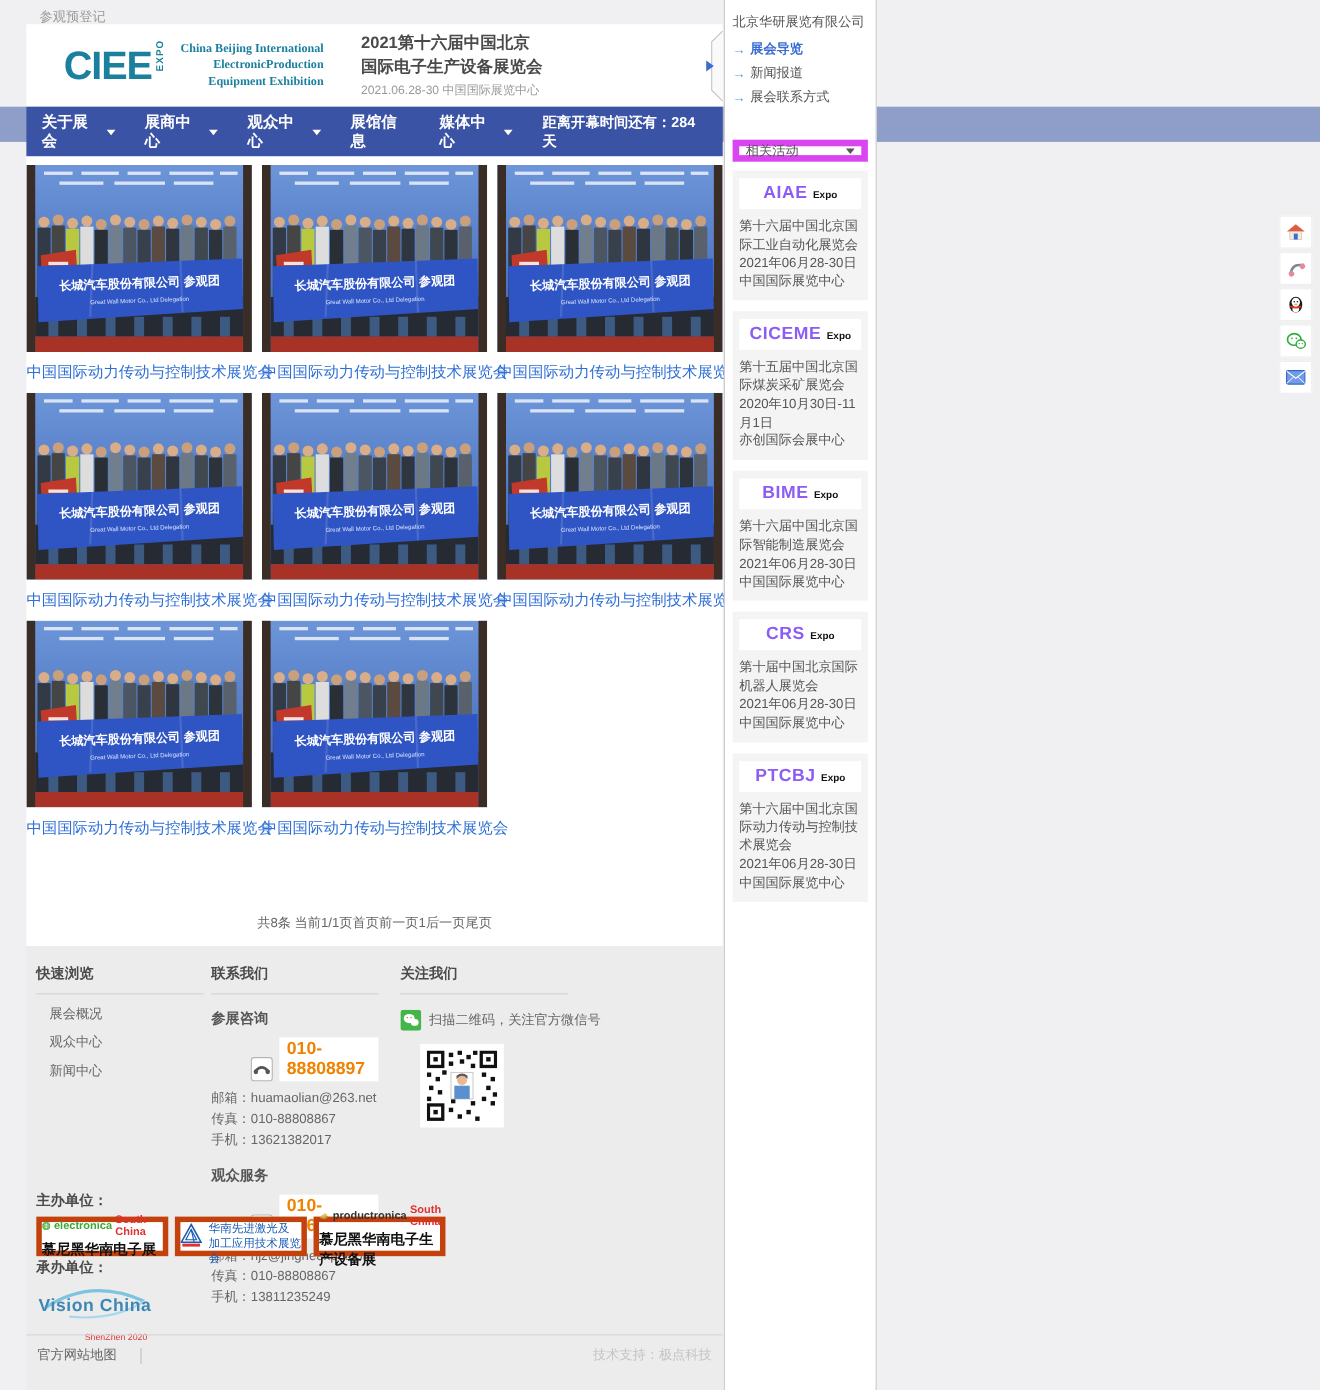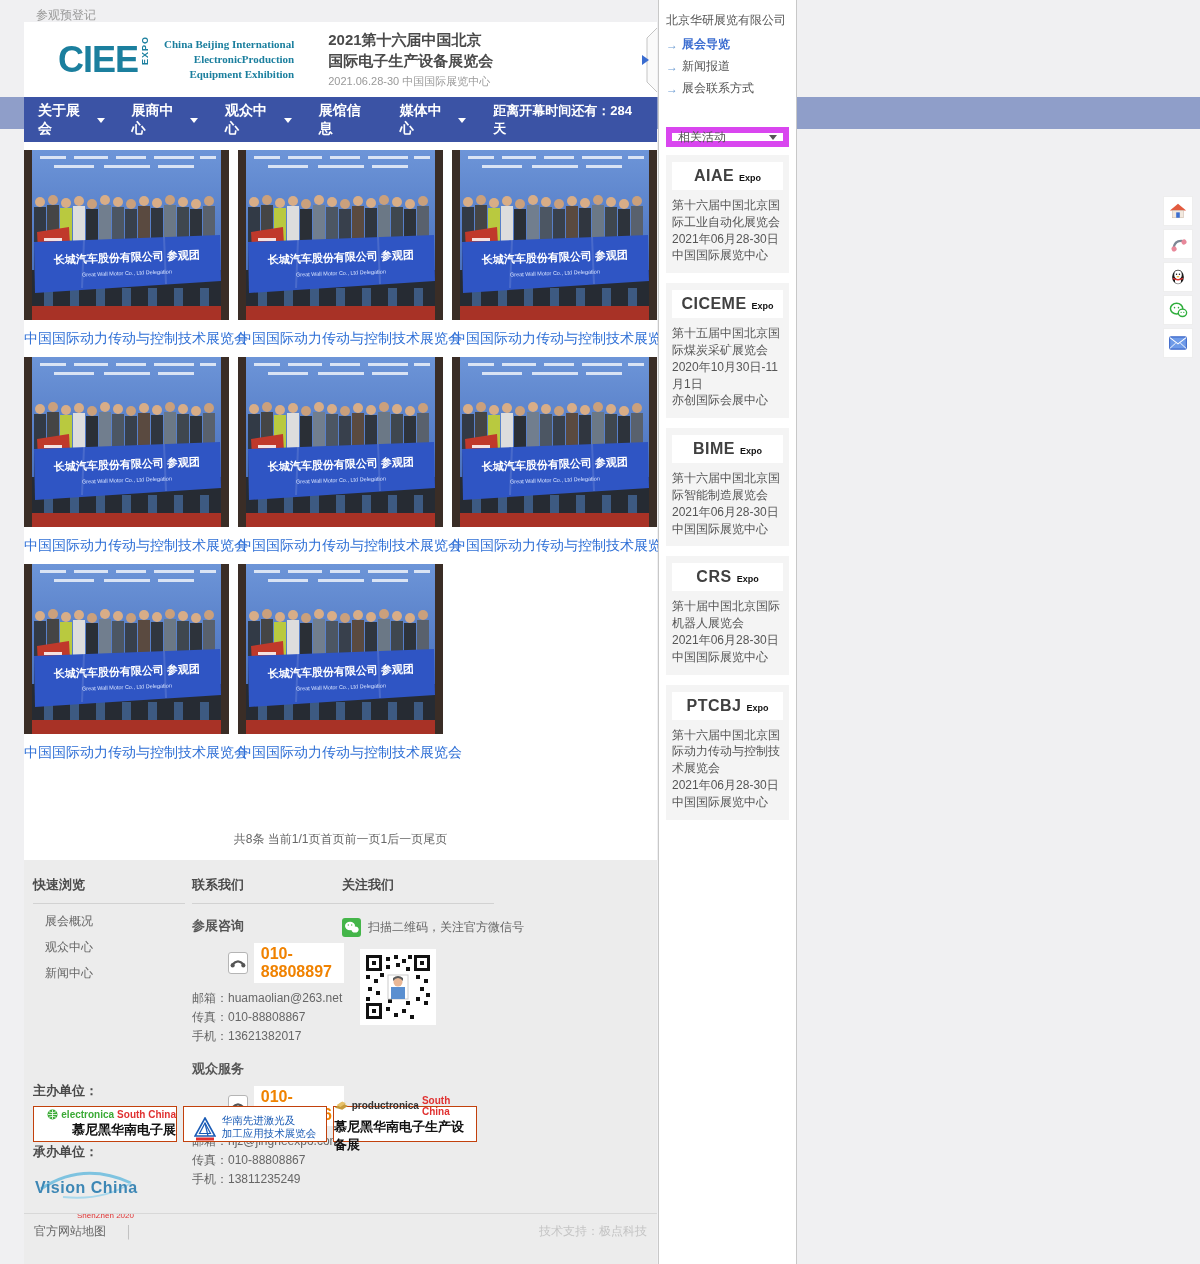--- a/index.html
+++ b/index.html
@@ -38,38 +38,38 @@
   .tile-img svg { display:block; }
   .tile-cap { height:37px; line-height:37px; text-align:center; font-size:14px; color:#2e6fd6; white-space:nowrap; }
   .pagination { text-align:center; font-size:12px; color:#666; margin-top:60px; padding-bottom:12px; }
   .pagination span { cursor:pointer; }
 
   
   .footer { position:relative; background:#ececec; height:414px; }
   .f-col { position:absolute; top:16px; }
   .f-col1 { left:9px;  width:152px; }
   .f-col2 { left:168px; width:152px; }
-  .f-col3 { left:318px; width:300px; }
+  .f-col3 { left:340px; width:300px; }
   .f-head { font-size:13px; font-weight:bold; color:#4a4a4a; padding-bottom:9px; border-bottom:1px solid #d2d2d2; }
   .quick-link { font-size:12px; color:#666; margin:9px 0 0 12px; cursor:pointer; }
   .c-label { font-size:13px; font-weight:bold; color:#555; margin-top:13px; }
-  .phone-row { display:flex; align-items:center; margin:8px 0 6px;padding-left:36px; }
+  .phone-row { display:flex; align-items:flex-end; margin:8px 0 6px;padding-left:36px; }
   .phone-box { width:26px; height:22px; background:#fff; border:1px solid #b5b5b5; border-radius:3px;
                display:flex; align-items:center; justify-content:center; }
   .phone-num { font-size:16px; font-weight:bold; color:#f08200; background:#fff; padding:2px 7px; margin-left:6px; }
   .c-line { font-size:12px; color:#666; line-height:1.6; }
   .follow-row { display:flex; align-items:center; margin-top:14px; }
   .follow-row span { font-size:12px; color:#666; margin-left:7px; }
   .qr-box { width:76px; height:76px; background:#fff; margin:12px 0 0 18px; padding:6px; }
 
   .hosts { position:absolute; left:9px; top:222px; width:615px; }
   .sec-label { font-size:13px; font-weight:bold; color:#4a4a4a; margin-bottom:6px; }
   .host-row { display:flex; gap:6px; }
-  .host-card { width:144px; height:36px; background:#fff; border:1px solid #c2410c; display:flex;
-               flex-direction:column; align-items:flex-end; justify-content:center; cursor:pointer; }
+  .host-card { width:120px; height:36px; background:#fff; border:5px solid #c2410c; display:flex;
+               flex-direction:column; align-items:flex-start; justify-content:center; cursor:pointer; }
   .hc-l1 { display:flex; align-items:center; font-size:10px; font-weight:bold; }
   .hc-l2 { font-family:"Liberation Serif",serif; font-size:13px; font-weight:bold; color:#111; margin-top:1px; }
   .green-t { color:#3aaa35; margin-left:3px; }
   .red-t { color:#e03131; margin-left:3px; }
   .dark-t { color:#333; margin-left:3px; }
   .host-card2 { flex-direction:row; gap:6px; }
   .laser-txt { font-size:10.5px; font-weight:normal; color:#1a5bb5; line-height:1.3; }
 
   .organizer { position:absolute; left:9px; top:283px; }
   .vc-logo { position:relative; width:110px; height:40px; margin-top:6px; cursor:pointer; }
@@ -91,21 +91,21 @@
   .sb-link { font-size:12px; color:#555; margin-bottom:5px; cursor:pointer; display:flex; align-items:center; }
   .sb-link .arr { color:#6b9bd2; margin-right:4px; font-weight:bold; }
   .sb-link.active { color:#3a6cd0; font-weight:bold; }
   .sb-select { margin-top:30px; height:20px; border:6px solid #d946ef; background:#fff; display:flex;
                align-items:center; font-size:12px; color:#555; padding:0 6px; cursor:pointer; }
   .sb-select .sel-caret { margin-left:auto; width:0; height:0; border-left:4px solid transparent;
                border-right:4px solid transparent; border-top:5px solid #555; }
   .expo-list { margin-top:8px; }
   .expo-card { background:#f4f4f4; padding:7px 6px 9px; margin-bottom:10px; }
   .expo-logo { background:#fff; height:28px; display:flex; align-items:baseline; justify-content:center; padding-top:5px; }
-  .expo-logo b { font-size:16px; font-weight:bold; color:#404040; letter-spacing:0.5px; }
+  .expo-logo b { font-size:16px; font-weight:bold; color:#8b5cf6; letter-spacing:0.5px; }
   .expo-logo i { font-style:normal; font-size:9px; font-weight:bold; color:#111; margin-left:5px; }
   .expo-name { font-size:12px; color:#555; line-height:1.4; margin-top:7px; }
   .expo-date, .expo-venue { font-size:12px; color:#555; line-height:1.4; }
 
   
   .float-tools { position:absolute; left:1163px; top:196px; width:30px; z-index:5; }
   .tool { width:30px; height:30px; background:#fff; border:1px solid #eee; margin-bottom:3px;
           display:flex; align-items:center; justify-content:center; cursor:pointer; }
 </style>
 </head>

